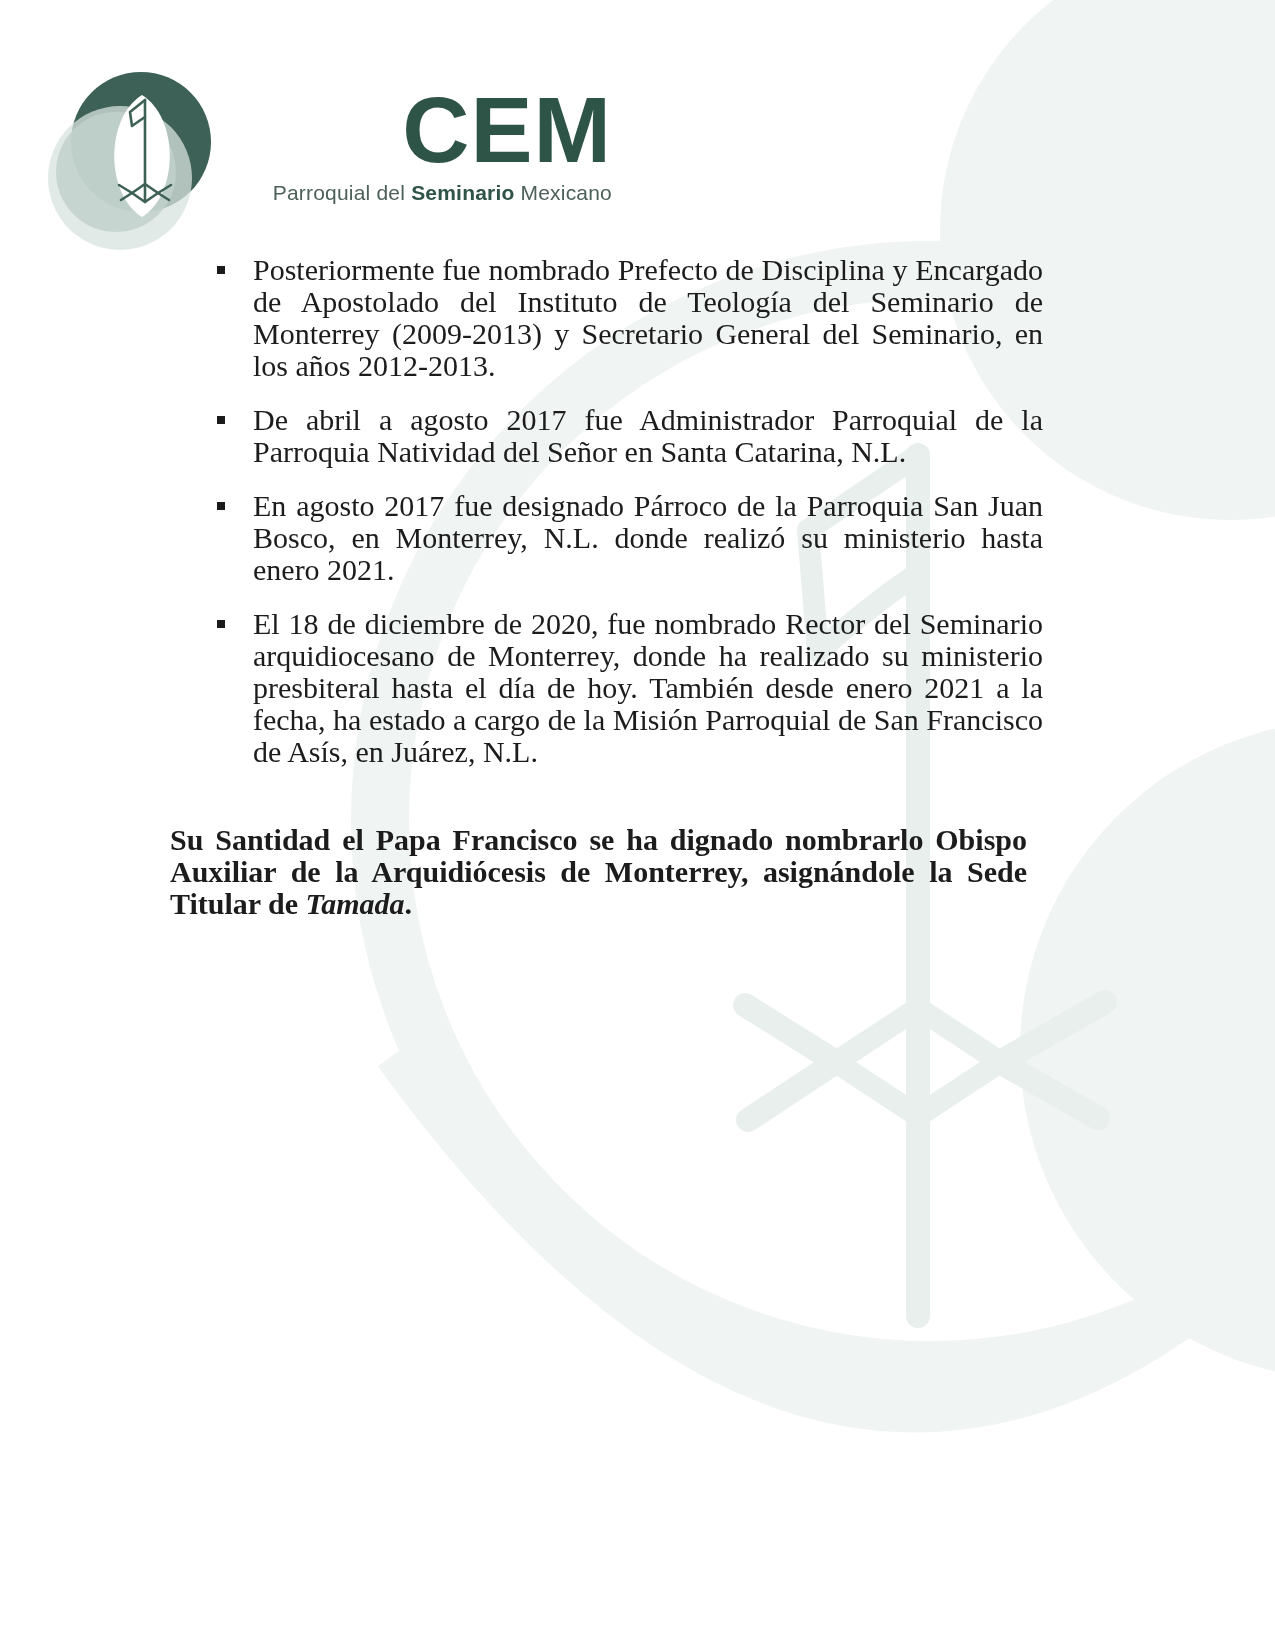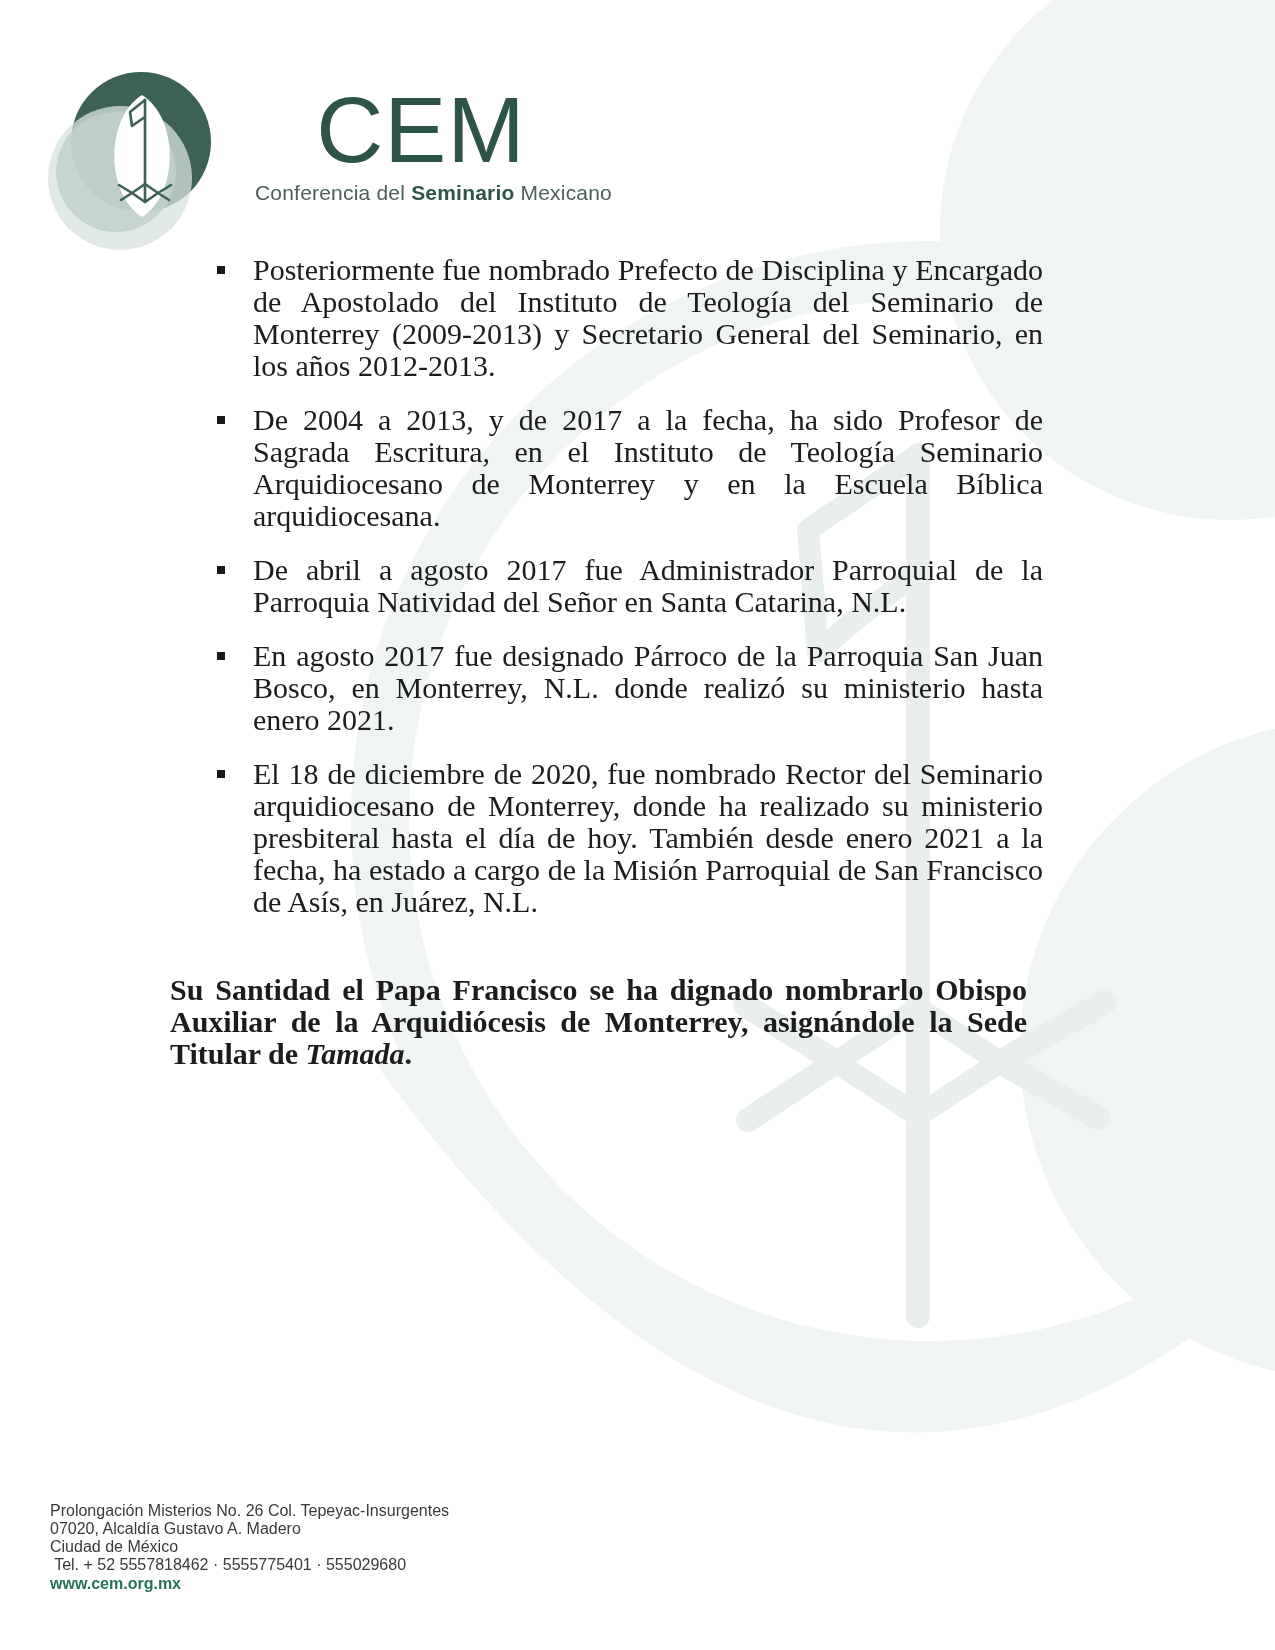--- a/index.html
+++ b/index.html
@@ -12,22 +12,22 @@
   
   .watermark { position:absolute; left:0; top:0; width:1275px; height:1650px; z-index:0; }
   .wm-ring   { stroke:var(--watermark-tint); fill:none; }
   .wm-fill   { fill:var(--watermark-tint); }
   .wm-line   { stroke:var(--watermark-line); fill:none; stroke-linejoin:round; stroke-linecap:round; }
   
   .letterhead { position:absolute; left:0; top:0; width:100%; z-index:2; }
   .logo { position:absolute; left:48px; top:68px; width:165px; height:182px; }
   .brand { position:absolute; left:230px; top:84px; width:382px; text-align:right;
            font-family:"Liberation Sans", sans-serif; }
-  .brand-acronym { font-size:93px; line-height:1; font-weight:400; letter-spacing:1px;
-                   color:var(--brand-teal);text-align:center; }
+  .brand-acronym { font-size:93px; line-height:1; font-weight:700; letter-spacing:1px;
+                   color:var(--brand-teal); }
   .brand-tagline { margin-top:4px; font-size:21px; line-height:24px; letter-spacing:.2px;
                    color:var(--tagline-gray); white-space:nowrap; }
   .brand-tagline strong { color:var(--brand-teal); font-weight:700; }
   
   .doc-body { position:absolute; left:170px; top:254px; width:873px; z-index:2;
               font-size:30px; line-height:32px; }
   ul.bullets { list-style:none; margin:0; padding:0; }
   ul.bullets li { position:relative; padding-left:83px; margin:0 0 22px 0; }
   ul.bullets .sq { position:absolute; left:47px; top:12px; width:8px; height:8px;
                    background:#1b1b1b; }
@@ -75,51 +75,40 @@
       <path class="lg-lens" d="M 94 27 C 131 50 131 126 94 149 C 57 126 57 50 94 27 Z"></path>
       <g>
         <path class="lg-line" d="M 97 32 L 97 134"></path>
         <path class="lg-line" d="M 97 32 L 82 44 L 84 58 Q 91 53 97 49"></path>
         <path class="lg-line" d="M 97 116 L 110 125 L 97 134 L 84 125 Z"></path>
         <path class="lg-line" d="M 110 125 L 123 117 M 110 125 L 121 132 M 84 125 L 71 117 M 84 125 L 73 132"></path>
       </g>
     </svg>
     <div class="brand">
       <div class="brand-acronym">CEM</div>
-      <div class="brand-tagline"><span>Conferencia del </span><strong>Seminario</strong><span> Mexicano</span></div>
+      <div class="brand-tagline"><span>Parroquial del </span><strong>Seminario</strong><span> Mexicano</span></div>
     </div>
   </header>
 
   <main class="doc-body">
     <ul class="bullets">
       <li>
           <span class="sq"></span>
           <p>Posteriormente fue nombrado Prefecto de Disciplina y Encargado de Apostolado del Instituto de Teología del Seminario de Monterrey (2009-2013) y Secretario General del Seminario, en los años 2012-2013.</p>
-        </li>
-      <li>
-          <span class="sq"></span>
-          <p>De 2004 a 2013, y de 2017 a la fecha, ha sido Profesor de Sagrada Escritura, en el Instituto de Teología Seminario Arquidiocesano de Monterrey y en la Escuela Bíblica arquidiocesana.</p>
         </li>
       <li>
           <span class="sq"></span>
           <p>De abril a agosto 2017 fue Administrador Parroquial de la Parroquia Natividad del Señor en Santa Catarina, N.L.</p>
         </li>
       <li>
           <span class="sq"></span>
           <p>En agosto 2017 fue designado Párroco de la Parroquia San Juan Bosco, en Monterrey, N.L. donde realizó su ministerio hasta enero 2021.</p>
         </li>
       <li>
           <span class="sq"></span>
           <p>El 18 de diciembre de 2020, fue nombrado Rector del Seminario arquidiocesano de Monterrey, donde ha realizado su ministerio presbiteral hasta el día de hoy. También desde enero 2021 a la fecha, ha estado a cargo de la Misión Parroquial de San Francisco de Asís, en Juárez, N.L.</p>
         </li>
     </ul>
     <p class="closing"><span>Su Santidad el Papa Francisco se ha dignado nombrarlo Obispo Auxiliar de la Arquidiócesis de Monterrey, asignándole la Sede Titular de </span><em>Tamada</em><span>.</span></p>
   </main>
 
-  <footer class="page-footer">
-    <div>Prolongación Misterios No. 26 Col. Tepeyac-Insurgentes</div>
-    <div>07020, Alcaldía Gustavo A. Madero</div>
-    <div>Ciudad de México</div>
-    <div> Tel. + 52 5557818462 · 5555775401 · 555029680</div>
-    <a class="site" href="#">www.cem.org.mx</a>
-  </footer>
 
 </div>
 
 </body></html>

